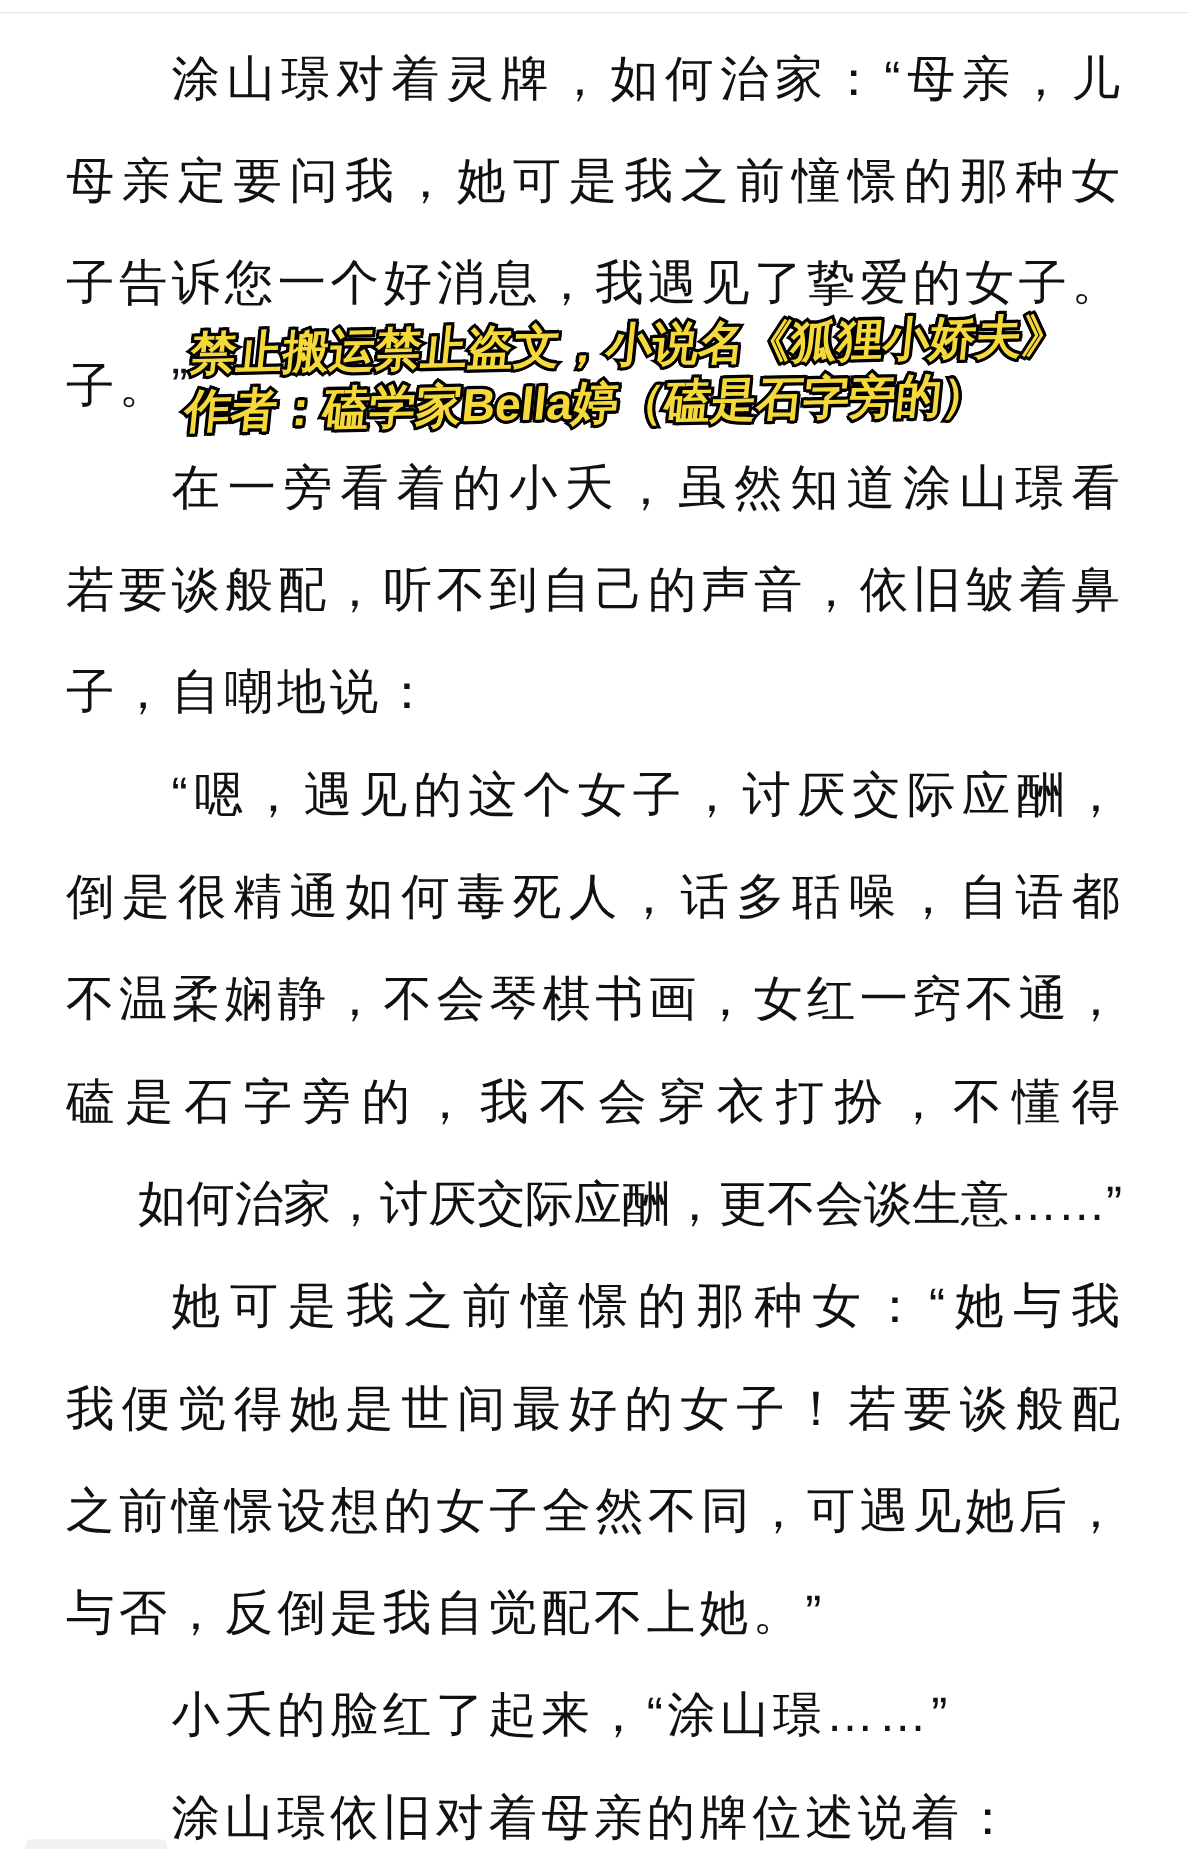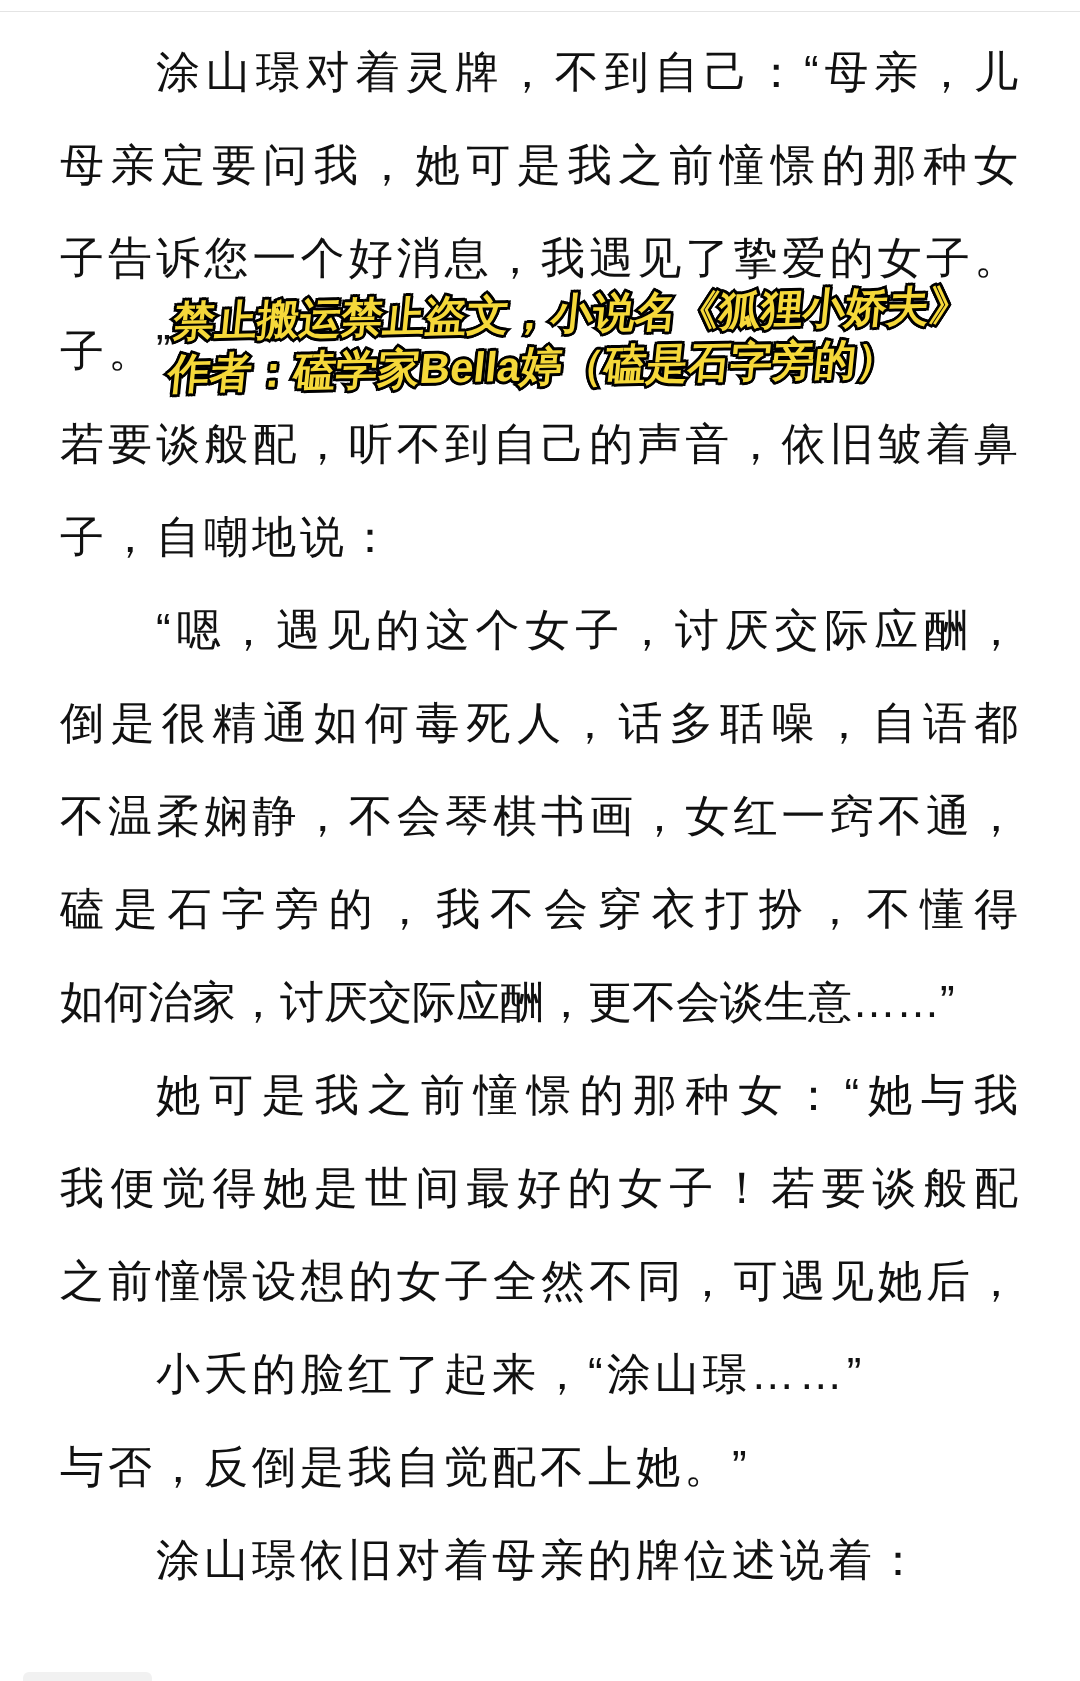--- a/index.html
+++ b/index.html
@@ -43,20 +43,21 @@
     letter-spacing: 2px;
     text-align: justify;
     text-align-last: justify;
     text-justify: inter-character;
   }
   .line.ind {
     text-indent: 96px;
   }
   .line.tight {
     letter-spacing: 0px;
+    text-align: right;
   }
   .watermark {
     position: absolute;
     left: 176px;
     top: 296px;
     transform: rotate(-1.2deg) skewX(-7deg);
     transform-origin: left top;
     color: #F5D83A;
     font-size: 42px;
     font-weight: bold;
@@ -84,40 +85,41 @@
 </style>
 </head>
 <body>
 
 <div class="page">
 
   <div class="top-divider"></div>
 
   <div class="text-flow">
 
-    <div class="line j ind">涂山璟对着灵牌，不到自己：“母亲，儿</div>
+    <div class="line j ind">涂山璟对着灵牌，如何治家：“母亲，儿</div>
     <div class="line j">母亲定要问我，她可是我之前憧憬的那种女</div>
     <div class="line j">子告诉您一个好消息，我遇见了挚爱的女子。</div>
     <div class="line">子。”</div>
 
+    <div class="line j ind">在一旁看着的小夭，虽然知道涂山璟看</div>
     <div class="line j">若要谈般配，听不到自己的声音，依旧皱着鼻</div>
     <div class="line">子，自嘲地说：</div>
 
     <div class="line j ind">“嗯，遇见的这个女子，讨厌交际应酬，</div>
     <div class="line j">倒是很精通如何毒死人，话多聒噪，自语都</div>
     <div class="line j">不温柔娴静，不会琴棋书画，女红一窍不通，</div>
     <div class="line j">磕是石字旁的，我不会穿衣打扮，不懂得</div>
     <div class="line tight">如何治家，讨厌交际应酬，更不会谈生意……”</div>
 
     <div class="line j ind">她可是我之前憧憬的那种女：“她与我</div>
     <div class="line j">我便觉得她是世间最好的女子！若要谈般配</div>
     <div class="line j">之前憧憬设想的女子全然不同，可遇见她后，</div>
+    <div class="line">与否，反倒是我自觉配不上她。”</div>
+
     <div class="line ind">小夭的脸红了起来，“涂山璟……”</div>
-
-    <div class="line">与否，反倒是我自觉配不上她。”</div>
 
     <div class="line ind">涂山璟依旧对着母亲的牌位述说着：</div>
 
   </div>
 
   <div class="watermark">
     <div class="wm-line">禁止搬运禁止盗文，小说名《狐狸小娇夫》</div>
     <div class="wm-line">作者：磕学家Bella婷（磕是石字旁的）</div>
   </div>
 

